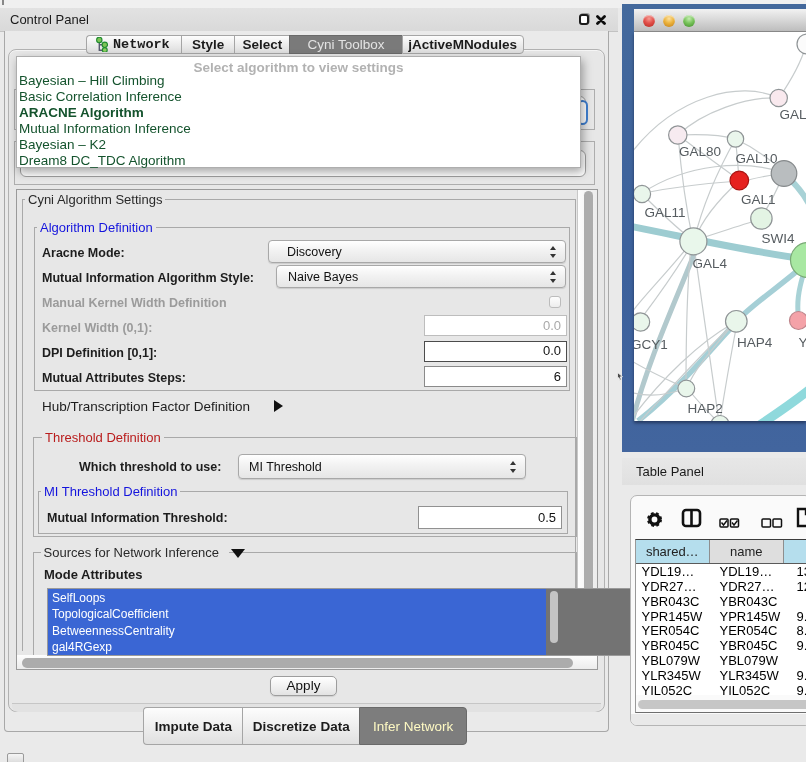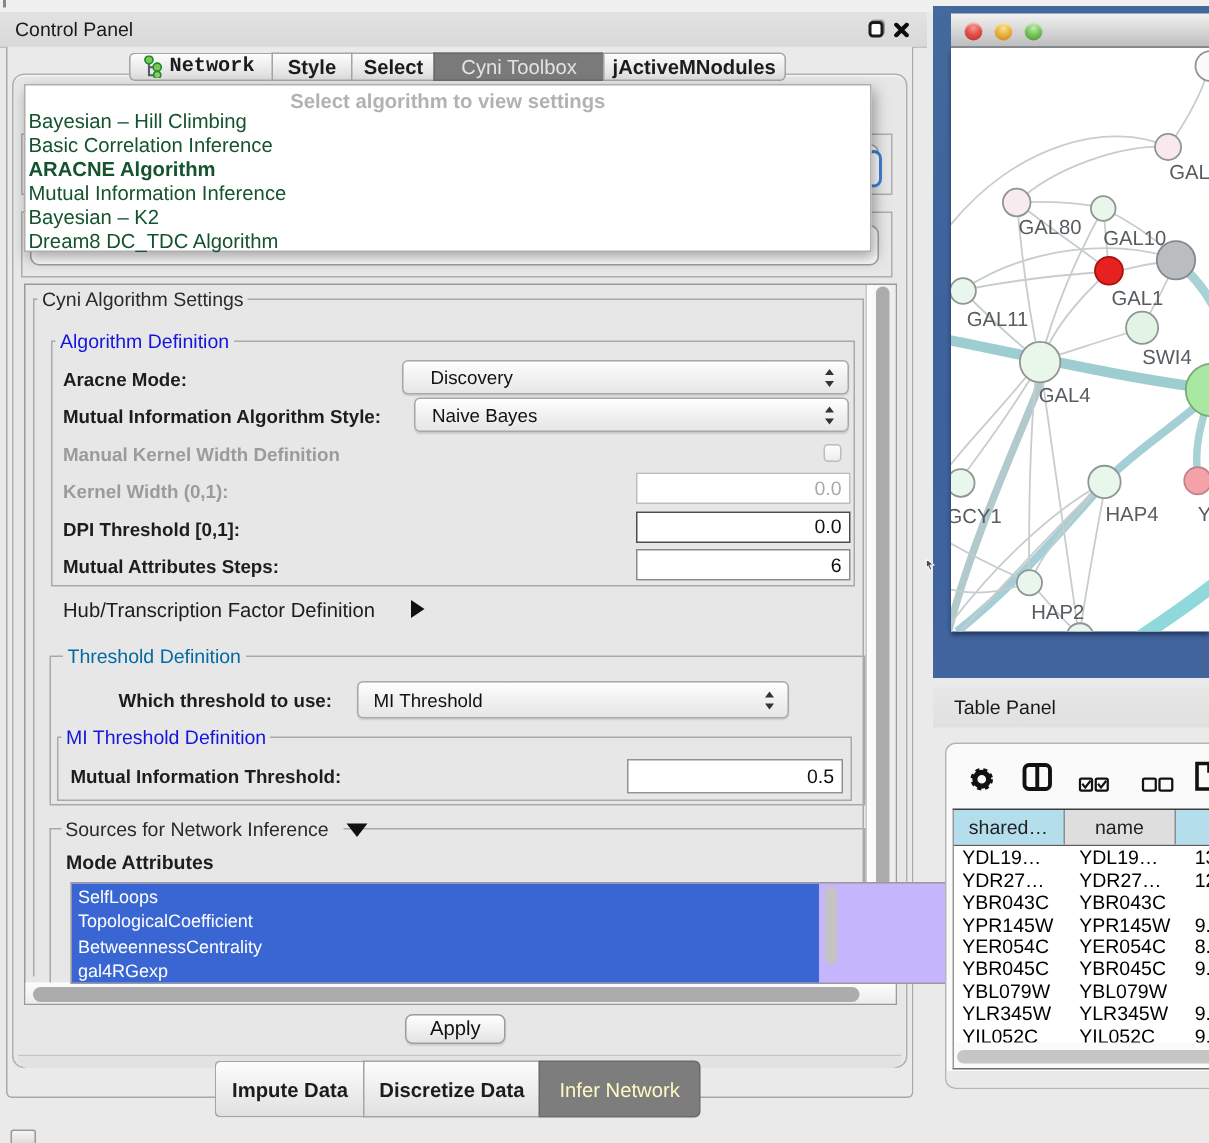--- a/index.html
+++ b/index.html
@@ -63,50 +63,50 @@
   </div>
 <div class="lbl" style="left:42px;top:271px;">Mutual Information Algorithm Style:</div>
 <div class="combo" style="left:276px;top:265px;width:290px;height:23px;">
     <span class="ctxt" style="left:11px;">Naive Bayes</span>
     <span class="carr"></span>
   </div>
 <div class="lbl dis" style="left:42px;top:296px;">Manual Kernel Width Definition</div>
 <div class="abs" style="left:549px;top:296px;width:12px;height:12px;border:1px solid #bcbcbc;border-radius:3px;background:linear-gradient(#fdfdfd,#ededed);"></div>
 <div class="lbl dis" style="left:42px;top:321px;">Kernel Width (0,1):</div>
 <div class="tfield" style="left:424px;top:315px;width:143px;height:21px;border:1px solid #bdbdbd;color:#a9a9a9;line-height:19px;">0.0</div>
-<div class="lbl" style="left:42px;top:346px;">DPI Threshold [0,1]:</div>
+<div class="lbl" style="left:42px;top:346px;">DPI Definition [0,1]:</div>
 <div class="tfield" style="left:424px;top:341px;width:143px;height:21px;border:1.5px solid #4c4c4c;line-height:18px;">0.0</div>
 <div class="lbl" style="left:42px;top:371px;">Mutual Attributes Steps:</div>
 <div class="tfield" style="left:424px;top:366px;width:143px;height:21px;border:1px solid #8a8a8a;line-height:19px;">6</div>
 
 <div class="abs" style="left:42px;top:399px;font-size:13.5px;color:#1d1d1d;">Hub/Transcription Factor Definition</div>
 <div class="abs" style="left:274px;top:400px;width:0;height:0;border-top:6.5px solid transparent;border-bottom:6.5px solid transparent;border-left:9px solid #111;"></div>
 
 <div class="grp" style="left:33px;top:437px;width:544px;height:100px;">
-  <span class="ttl" style="left:8px;color:#0369a1;">Threshold Definition</span>
+  <span class="ttl" style="left:8px;color:#b91c1c;">Threshold Definition</span>
 </div>
 <div class="lbl" style="left:79px;top:460px;">Which threshold to use:</div>
 <div class="combo" style="left:238px;top:454px;width:288px;height:25px;">
     <span class="ctxt" style="left:10px;">MI Threshold</span>
     <span class="carr"></span>
   </div>
 
 <div class="grp" style="left:38px;top:491px;width:530px;height:43px;">
   <span class="ttl" style="left:2px;color:#1414dd;">MI Threshold Definition</span>
 </div>
 <div class="lbl" style="left:47px;top:511px;">Mutual Information Threshold:</div>
 <div class="tfield" style="left:418px;top:506px;width:144px;height:23px;border:1px solid #919191;line-height:21px;">0.5</div>
 
 <div class="grp" style="left:33px;top:552px;width:544px;height:103px;border-bottom:none;">
   <span class="ttl" style="left:6.5px;">Sources for Network Inference&nbsp;&nbsp;</span>
 </div>
 <div class="abs" style="left:231px;top:549px;width:0;height:0;border-left:7.5px solid transparent;border-right:7.5px solid transparent;border-top:9px solid #111;z-index:3;"></div>
 <div class="lbl" style="left:44px;top:567px;font-size:13px;">Mode Attributes</div>
 
-<div class="abs" style="left:47px;top:588px;width:609px;height:68px;background:#c4b5fd;border:1px solid #9a9a9a;overflow:hidden;">
+<div class="abs" style="left:47px;top:588px;width:609px;height:68px;background:#737373;border:1px solid #9a9a9a;overflow:hidden;">
   <div style="position:absolute;left:0;top:0;width:498px;height:67px;background:#3a66d4;color:#fff;font-size:12px;line-height:16.4px;padding:1px 0 0 4px;">SelfLoops<br>TopologicalCoefficient<br>BetweennessCentrality<br>gal4RGexp</div>
   <div style="position:absolute;left:502px;top:2px;width:8px;height:52px;background:#c4c4c4;border-radius:4px;"></div>
 </div>
 
 <div class="abs" style="left:86px;top:35px;height:19px;display:flex;font-size:13.5px;font-weight:bold;color:#1c1c1c;z-index:5;">
   <div style="display:flex;align-items:center;padding:0 11px 0 9px;background:linear-gradient(#fdfdfd,#dcdcdc);border:1px solid #a5a5a5;border-right:none;border-radius:4px 0 0 4px;font-family:Liberation Mono, monospace;">
     <svg width="12" height="15" viewBox="0 0 12 15" style="margin-right:5px;">
         <path d="M3.3 3 V13.2 H8.8 M3.3 7.8 H8.8" stroke="#565b6e" stroke-width="1.4" fill="none"></path>
         <circle cx="3.3" cy="2.9" r="2.7" fill="#7cc456" stroke="#1f8a30" stroke-width="1.1"></circle>
         <circle cx="8.8" cy="7.8" r="2.7" fill="#7cc456" stroke="#1f8a30" stroke-width="1.1"></circle>

